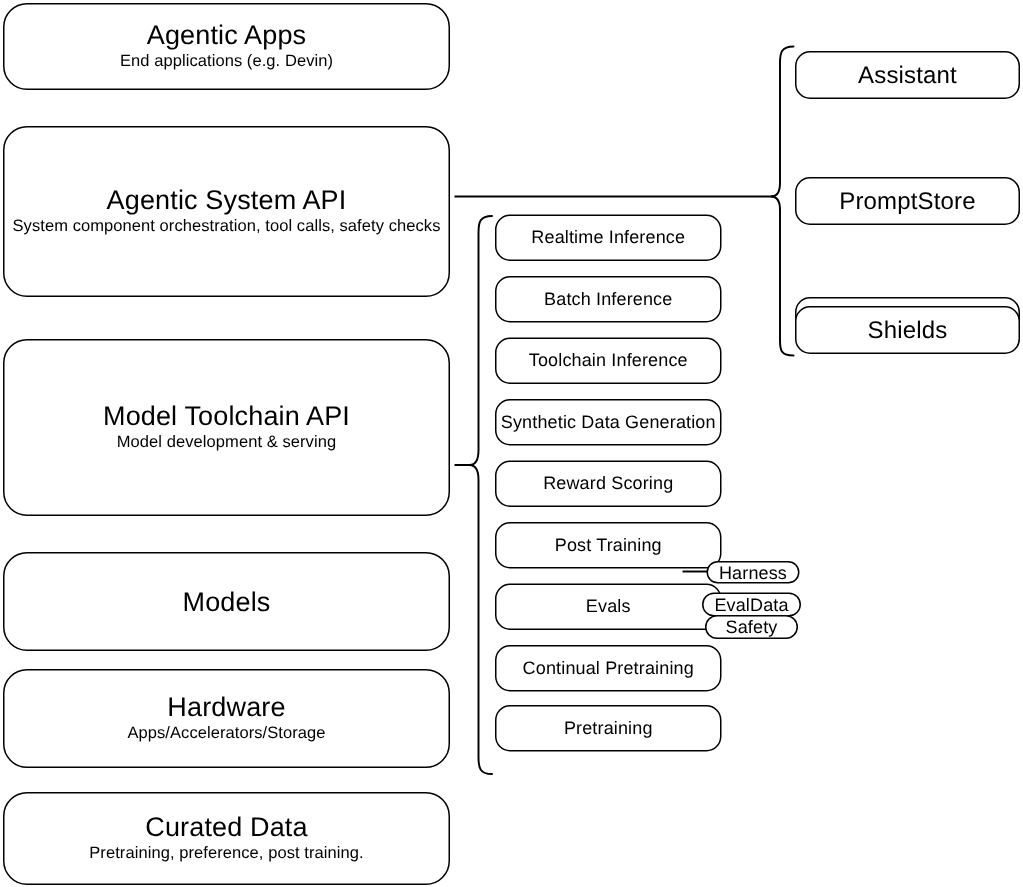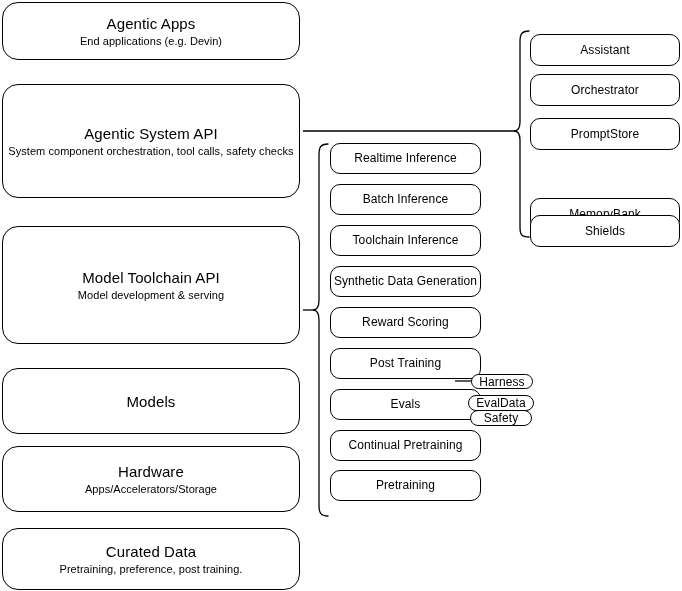--- a/index.html
+++ b/index.html
@@ -29,21 +29,21 @@
     display: flex;
     flex-direction: column;
     align-items: center;
     justify-content: center;
     text-align: center;
   }
   .layer-box {
     border-radius: 16px;
   }
   .layer-title {
-    font-size: 15px;
+    font-size: 18px;
     line-height: 17px;
     color: #000000;
     letter-spacing: 0.1px;
   }
   .layer-sub {
     font-size: 11px;
     line-height: 13px;
     color: #000000;
     margin-top: 3px;
     letter-spacing: 0.05px;
@@ -57,21 +57,21 @@
     font-size: 12px;
     line-height: 15px;
     letter-spacing: 0.1px;
   }
   
   .comp-box {
     border-radius: 10px;
     border-width: 1.3px;
   }
   .comp-label {
-    font-size: 12px;
+    font-size: 16px;
     line-height: 15px;
     letter-spacing: 0.1px;
   }
   
   .pill {
     position: absolute;
     box-sizing: border-box;
     border: 1.3px solid #000000;
     background: #ffffff;
     border-radius: 999px;
@@ -190,26 +190,23 @@
   <div class="pill" style="left:468px; top:395px; width:66px; height:16px;">
     <span>EvalData</span>
   </div>
   <div class="pill" style="left:470px; top:410px; width:62px; height:16px;">
     <span>Safety</span>
   </div>
 
   <div class="box comp-box" style="left:530px; top:34px; width:150px; height:32px;">
     <div class="comp-label">Assistant</div>
   </div>
-  <div class="box comp-box" style="left:530px; top:74px; width:150px; height:32px;">
-    <div class="comp-label">Orchestrator</div>
-  </div>
   <div class="box comp-box" style="left:530px; top:118px; width:150px; height:32px;">
     <div class="comp-label">PromptStore</div>
   </div>
   <div class="box comp-box" style="left:530px; top:161px; width:150px; height:32px;margin-top:37px;">
     <div class="comp-label">MemoryBank</div>
   </div>
-  <div class="box comp-box" style="left:530px; top:215px; width:150px; height:32px;">
+  <div class="box comp-box" style="left:530px; top:204px; width:150px; height:32px;">
     <div class="comp-label">Shields</div>
   </div>
 
 </div>
 
 </body></html>

